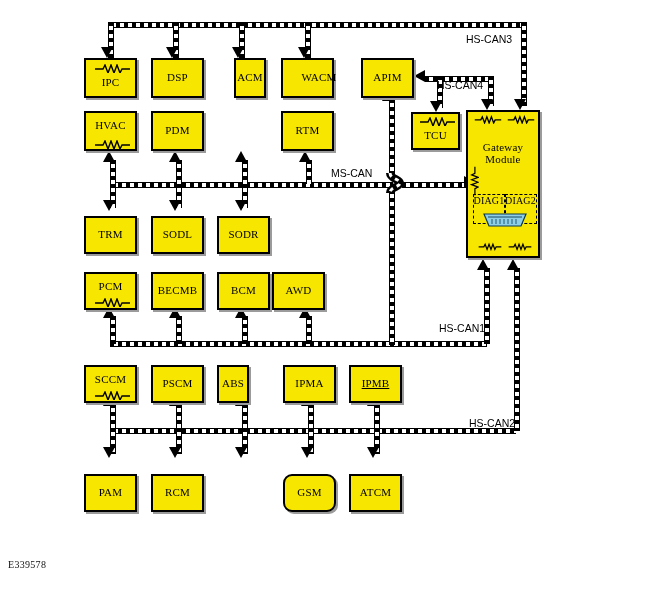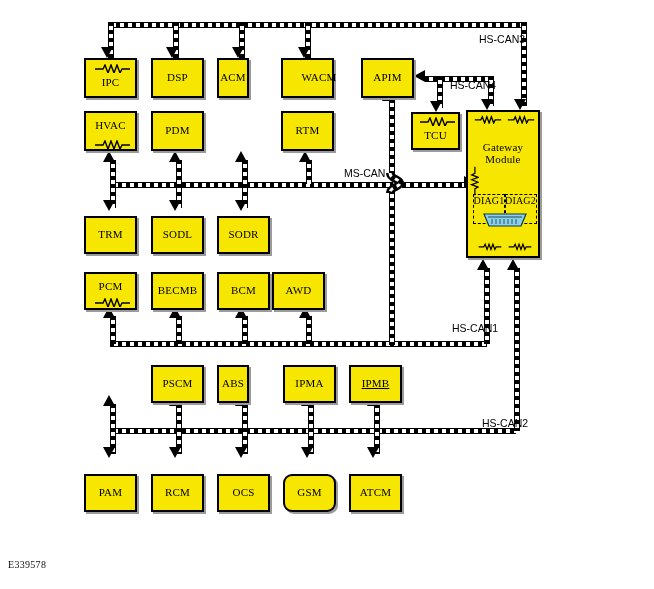--- a/index.html
+++ b/index.html
@@ -63,21 +63,20 @@
 
   
   .buslbl {
     position:absolute;
     font-family:"Liberation Sans", sans-serif;
     font-size:10.5px;
     color:#000;
     white-space:nowrap;
     z-index:30;
     letter-spacing:0px;
-    margin-left:13px;
   }
 
   
   .diagbox {
     position:absolute;
     border:1.5px dashed #000;
     z-index:24;
     display:flex; align-items:flex-start; justify-content:center;
     font-family:"Liberation Serif", serif;
     font-size:10px;
@@ -197,21 +196,21 @@
 
   <div class="mod" style="left:84px; top:58px; width:53px; height:40px;">
     <svg class="res" style="left:8px; top:4px;" width="37" height="9" viewBox="0 0 37 9">
       <path d="M1 5 H9 L11 1 L14 9 L17 1 L20 9 L23 1 L26 9 L28 5 H36" fill="none" stroke="#000" stroke-width="1.4"></path>
     </svg>
     <span class="lbl" style="margin-top:9px;">IPC</span>
   </div>
   <div class="mod" style="left:151px; top:58px; width:53px; height:40px;">
     <span class="lbl">DSP</span>
   </div>
-  <div class="mod" style="left:217px; top:58px; width:32px; height:40px;">
+  <div class="mod" style="left:234px; top:58px; width:32px; height:40px;">
     <span class="lbl">ACM</span>
   </div>
   <div class="mod" style="left:281px; top:58px; width:53px; height:40px;padding-left:23px;">
     <span class="lbl">WACM</span>
   </div>
   <div class="mod" style="left:361px; top:58px; width:53px; height:40px;">
     <span class="lbl">APIM</span>
   </div>
 
   <div class="mod" style="left:84px; top:111px; width:53px; height:40px;">
@@ -297,42 +296,45 @@
   <div class="mod" style="left:151px; top:272px; width:53px; height:38px;">
     <span class="lbl">BECMB</span>
   </div>
   <div class="mod" style="left:217px; top:272px; width:53px; height:38px;">
     <span class="lbl">BCM</span>
   </div>
   <div class="mod" style="left:272px; top:272px; width:53px; height:38px;">
     <span class="lbl">AWD</span>
   </div>
 
+  <div class="mod" style="left:84px; top:365px; width:53px; height:38px;">
+    <span class="lbl" style="margin-bottom:9px;">SCCM</span>
+    <svg class="res" style="left:8px; top:24px;" width="37" height="9" viewBox="0 0 37 9">
+      <path d="M1 5 H9 L11 1 L14 9 L17 1 L20 9 L23 1 L26 9 L28 5 H36" fill="none" stroke="#000" stroke-width="1.4"></path>
+    </svg>
+  </div>
   <div class="mod" style="left:151px; top:365px; width:53px; height:38px;">
     <span class="lbl">PSCM</span>
   </div>
   <div class="mod" style="left:217px; top:365px; width:32px; height:38px;">
     <span class="lbl">ABS</span>
   </div>
   <div class="mod" style="left:283px; top:365px; width:53px; height:38px;">
     <span class="lbl">IPMA</span>
   </div>
   <div class="mod" style="left:349px; top:365px; width:53px; height:38px;text-decoration:underline;">
     <span class="lbl">IPMB</span>
   </div>
 
   <div class="mod" style="left:84px; top:474px; width:53px; height:38px;">
     <span class="lbl">PAM</span>
   </div>
   <div class="mod" style="left:151px; top:474px; width:53px; height:38px;">
     <span class="lbl">RCM</span>
   </div>
-  <div class="mod" style="left:217px; top:474px; width:53px; height:38px;">
-    <span class="lbl">OCS</span>
-  </div>
   <div class="mod" style="left:283px; top:474px; width:53px; height:38px;border-radius:9px;">
     <span class="lbl">GSM</span>
   </div>
   <div class="mod" style="left:349px; top:474px; width:53px; height:38px;">
     <span class="lbl">ATCM</span>
   </div>
 
   <div class="figid">E339578</div>
 </div>
 

